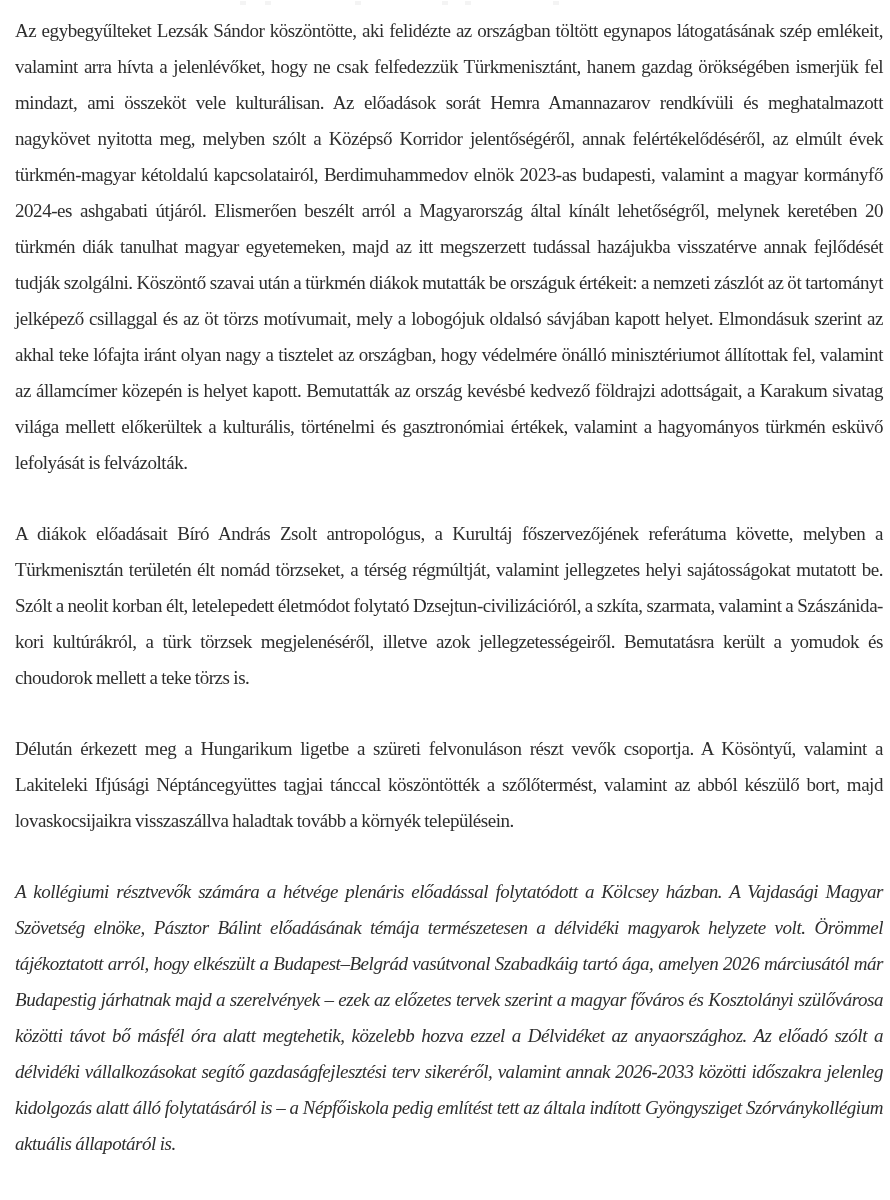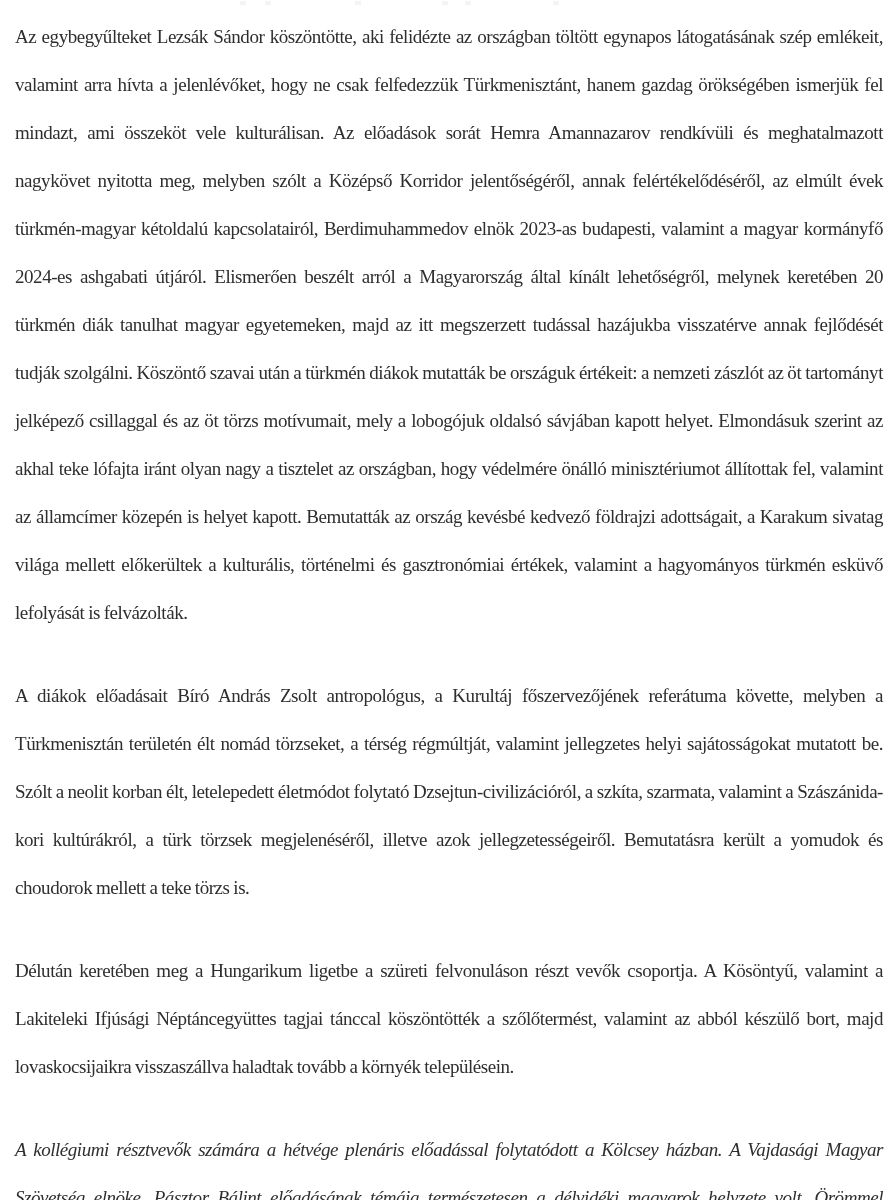--- a/index.html
+++ b/index.html
@@ -14,21 +14,21 @@
     background: #ffffff;
     overflow: hidden;
     font-family: "Liberation Serif", "DejaVu Serif", serif;
     color: #2e2e2e;
     box-sizing: border-box;
     padding: 13px 7px 0 15px;
   }
   .body-text p {
     margin: 0 0 35px 0;
     font-size: 19px;
-    line-height: 48px;
+    line-height: 36px;
     letter-spacing: -0.45px;
     word-spacing: -0.5px;
     text-align: justify;
     text-justify: inter-word;
   }
   .body-text p:last-child {
     margin-bottom: 0;
     font-style: italic;
   }
   
@@ -61,16 +61,16 @@
     <span class="ta1"></span>
       <span class="ta2"></span>
       <span class="ta3"></span>
     <span class="ta4"></span>
       <span class="ta5"></span>
       <span class="ta6"></span>
   </div>
   <div class="body-text">
     <p>Az egybegyűlteket Lezsák Sándor köszöntötte, aki felidézte az országban töltött egynapos látogatásának szép emlékeit, valamint arra hívta a jelenlévőket, hogy ne csak felfedezzük Türkmenisztánt, hanem gazdag örökségében ismerjük fel mindazt, ami összeköt vele kulturálisan. Az előadások sorát Hemra Amannazarov rendkívüli és meghatalmazott nagykövet nyitotta meg, melyben szólt a Középső Korridor jelentőségéről, annak felértékelődéséről, az elmúlt évek türkmén-magyar kétoldalú kapcsolatairól, Berdimuhammedov elnök 2023-as budapesti, valamint a magyar kormányfő 2024-es ashgabati útjáról. Elismerően beszélt arról a Magyarország által kínált lehetőségről, melynek keretében 20 türkmén diák tanulhat magyar egyetemeken, majd az itt megszerzett tudással hazájukba visszatérve annak fejlődését tudják szolgálni. Köszöntő szavai után a türkmén diákok mutatták be országuk értékeit: a nemzeti zászlót az öt tartományt jelképező csillaggal és az öt törzs motívumait, mely a lobogójuk oldalsó sávjában kapott helyet. Elmondásuk szerint az akhal teke lófajta iránt olyan nagy a tisztelet az országban, hogy védelmére önálló minisztériumot állítottak fel, valamint az államcímer közepén is helyet kapott. Bemutatták az ország kevésbé kedvező földrajzi adottságait, a Karakum sivatag világa mellett előkerültek a kulturális, történelmi és gasztronómiai értékek, valamint a hagyományos türkmén esküvő lefolyását is felvázolták.</p>
     <p>A diákok előadásait Bíró András Zsolt antropológus, a Kurultáj főszervezőjének referátuma követte, melyben a Türkmenisztán területén élt nomád törzseket, a térség régmúltját, valamint jellegzetes helyi sajátosságokat mutatott be. Szólt a neolit korban élt, letelepedett életmódot folytató Dzsejtun-civilizációról, a szkíta, szarmata, valamint a Szászánida-kori kultúrákról, a türk törzsek megjelenéséről, illetve azok jellegzetességeiről. Bemutatásra került a yomudok és choudorok mellett a teke törzs is.</p>
-    <p>Délután keretében meg a Hungarikum ligetbe a szüreti felvonuláson részt vevők csoportja. A Kösöntyű, valamint a Lakiteleki Ifjúsági Néptáncegyüttes tagjai tánccal köszöntötték a szőlőtermést, valamint az abból készülő bort, majd lovaskocsijaikra visszaszállva haladtak tovább a környék településein.</p>
+    <p>Délután érkezett meg a Hungarikum ligetbe a szüreti felvonuláson részt vevők csoportja. A Kösöntyű, valamint a Lakiteleki Ifjúsági Néptáncegyüttes tagjai tánccal köszöntötték a szőlőtermést, valamint az abból készülő bort, majd lovaskocsijaikra visszaszállva haladtak tovább a környék településein.</p>
     <p>A kollégiumi résztvevők számára a hétvége plenáris előadással folytatódott a Kölcsey házban. A Vajdasági Magyar Szövetség elnöke, Pásztor Bálint előadásának témája természetesen a délvidéki magyarok helyzete volt. Örömmel tájékoztatott arról, hogy elkészült a Budapest–Belgrád vasútvonal Szabadkáig tartó ága, amelyen 2026 márciusától már Budapestig járhatnak majd a szerelvények – ezek az előzetes tervek szerint a magyar főváros és Kosztolányi szülővárosa közötti távot bő másfél óra alatt megtehetik, közelebb hozva ezzel a Délvidéket az anyaországhoz. Az előadó szólt a délvidéki vállalkozásokat segítő gazdaságfejlesztési terv sikeréről, valamint annak 2026-2033 közötti időszakra jelenleg kidolgozás alatt álló folytatásáról is – a Népfőiskola pedig említést tett az általa indított Gyöngysziget Szórványkollégium aktuális állapotáról is.</p>
   </div>
 </div>
 
 </body></html>

